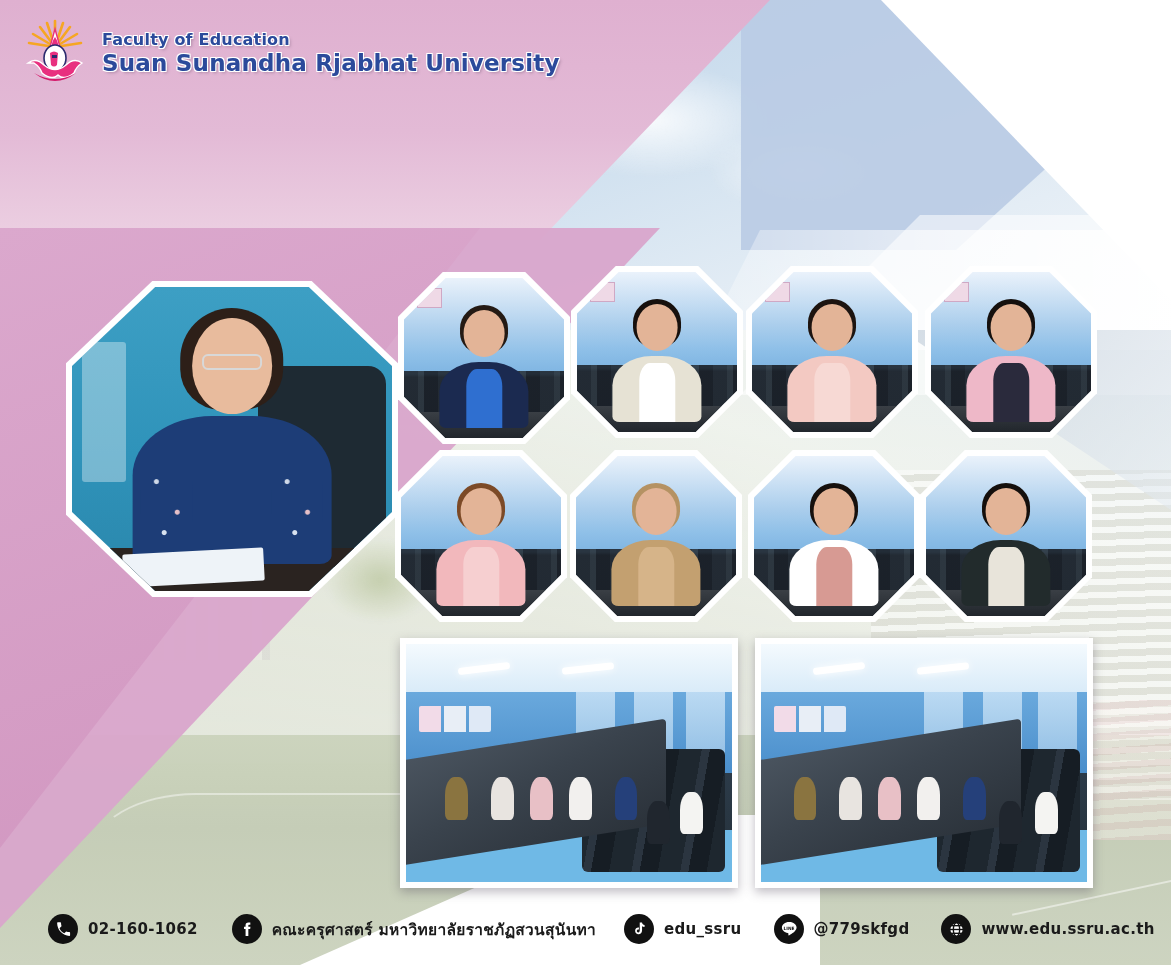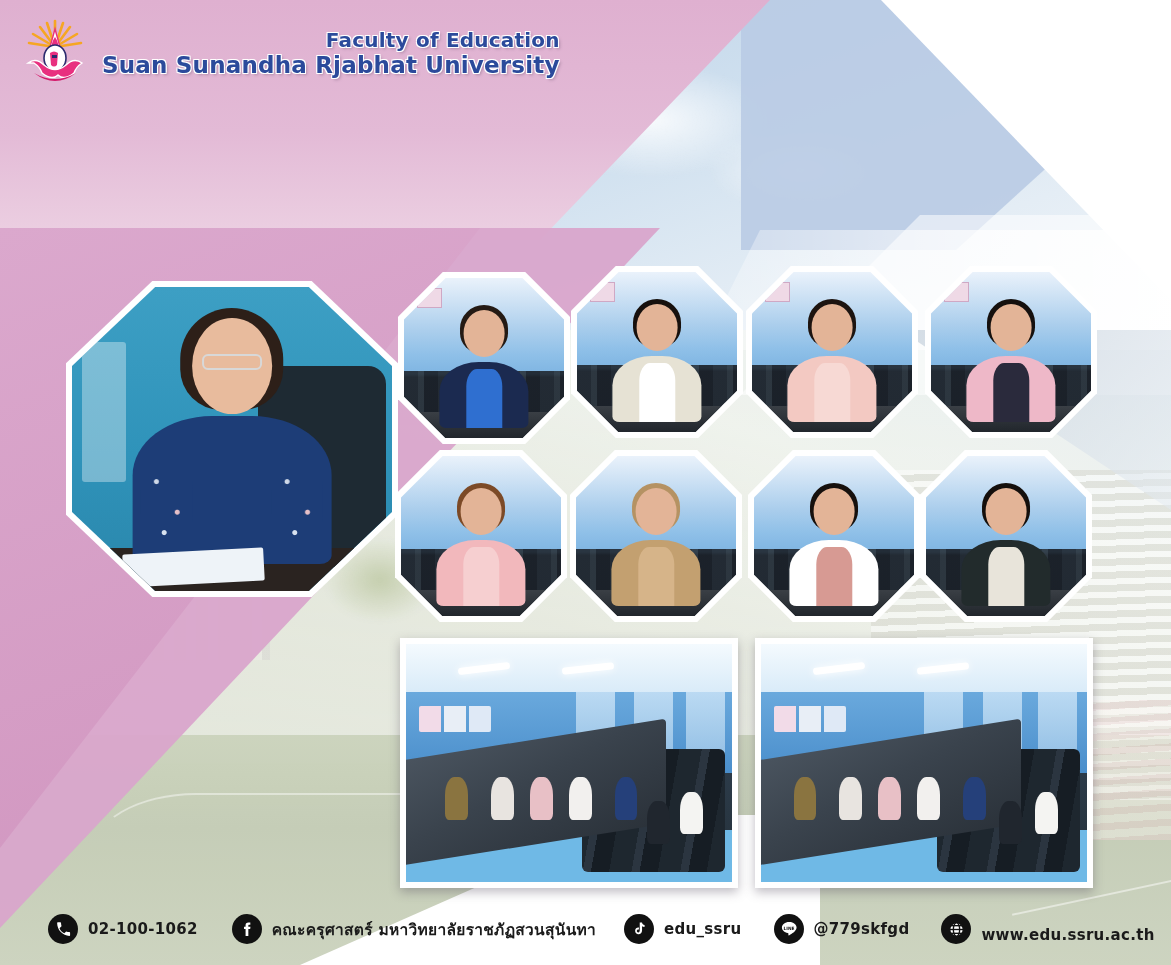--- a/index.html
+++ b/index.html
@@ -114,21 +114,21 @@
 
   
   .header { position:absolute; left:0; top:0; width:620px; height:108px; display:flex; align-items:center; gap:14px; padding-left:22px; }
   .logo { width:66px; height:74px; position:relative; flex:none; }
   .brand-lines { line-height:1.18; }
   .brand-line {
     font-family:"DejaVu Sans","Liberation Sans",sans-serif;
     font-weight:bold; color:#2b4a9b; letter-spacing:.2px;
     text-shadow: 1px 1px 0 #fff, -1px 1px 0 #fff, 1px -1px 0 #fff, -1px -1px 0 #fff, 2px 2px 3px rgba(120,90,120,.45);
   }
-  .brand-1 { font-size:20px;text-align:right; }
+  .brand-1 { font-size:16px; }
   .brand-2 { font-size:23px; }
 
   
   .title-wrap {
     position:absolute; left:0; top:136px; width:1171px; text-align:center;
   }
   .title-line {
     font-family:"DejaVu Sans","Liberation Sans",sans-serif;
     font-weight:bold; font-size:27px; color:#2019d8; letter-spacing:.1px; line-height:50px;
     text-shadow: 1px 1px 0 #fff, -1px 1px 0 #fff, 1px -1px 0 #fff, -1px -1px 0 #fff, 2px 2px 4px rgba(140,140,190,.5);
@@ -461,21 +461,21 @@
     </div>
   </div>
 
   <div class="footer">
     <div class="contact" style="margin-left:48px;">
       <span class="cicon">
         <svg width="17" height="17" viewBox="0 0 24 24" fill="#fff">
             <path d="M6.6 10.8c1.4 2.8 3.8 5.1 6.6 6.6l2.2-2.2c.3-.3.7-.4 1.1-.2 1.2.4 2.5.6 3.8.6.6 0 1 .4 1 1V20c0 .6-.4 1-1 1C11.2 21 3 12.8 3 2.9c0-.6.4-1 1-1h3.5c.6 0 1 .4 1 1 0 1.3.2 2.6.6 3.8.1.4 0 .8-.2 1.1l-2.3 2z"></path>
           </svg>
       </span>
-      <span class="ctext">02-100-1062</span>
+      <span class="ctext">02-160-1062</span>
     </div>
 
     <div class="contact" style="margin-left:34px;">
       <span class="cicon">
         <svg width="17" height="17" viewBox="0 0 24 24" fill="#fff">
             <path d="M14.6 8.2V6.6c0-.8.2-1.2 1.3-1.2h1.5V2.2h-2.6c-3 0-4.1 1.4-4.1 3.9v2.1H8.5v3.2h2.2V21h3.9v-9.6h2.6l.4-3.2h-3z"></path>
           </svg>
       </span>
       <span class="ctext thai">คณะครุศาสตร์ มหาวิทยาลัยราชภัฏสวนสุนันทา</span>
     </div>
@@ -492,21 +492,21 @@
     <div class="contact" style="margin-left:32px;">
       <span class="cicon">
         <svg width="20" height="20" viewBox="0 0 24 24">
             <path d="M12 3.5c-4.7 0-8.5 3-8.5 6.7 0 3.3 3 6.1 7 6.6.3.1.7.2.8.5.1.3 0 .7 0 1l-.1.8c0 .2-.2.9.8.5s5.3-3.1 7.2-5.3c1.3-1.4 1.9-2.8 1.9-4.1 0-3.7-3.8-6.7-8.5-6.7z" fill="#fff"></path>
             <text x="12" y="12.6" font-size="5.2" font-family="DejaVu Sans, sans-serif" font-weight="bold" fill="#111" text-anchor="middle">LINE</text>
           </svg>
       </span>
       <span class="ctext">@779skfgd</span>
     </div>
 
-    <div class="contact" style="margin-left:32px;align-items:flex-end;">
+    <div class="contact" style="margin-left:32px;">
       <span class="cicon">
         <svg width="19" height="19" viewBox="0 0 24 24" fill="none" stroke="#fff" stroke-width="1.7">
           <circle cx="12" cy="12" r="8.6" fill="#fff" stroke="none"></circle>
           <circle cx="12" cy="12" r="8.6" stroke="#111"></circle>
           <ellipse cx="12" cy="12" rx="4" ry="8.6" stroke="#111"></ellipse>
           <line x1="3.4" y1="12" x2="20.6" y2="12" stroke="#111"></line>
           <line x1="4.8" y1="7.2" x2="19.2" y2="7.2" stroke="#111"></line>
           <line x1="4.8" y1="16.8" x2="19.2" y2="16.8" stroke="#111"></line>
         </svg>
       </span>

